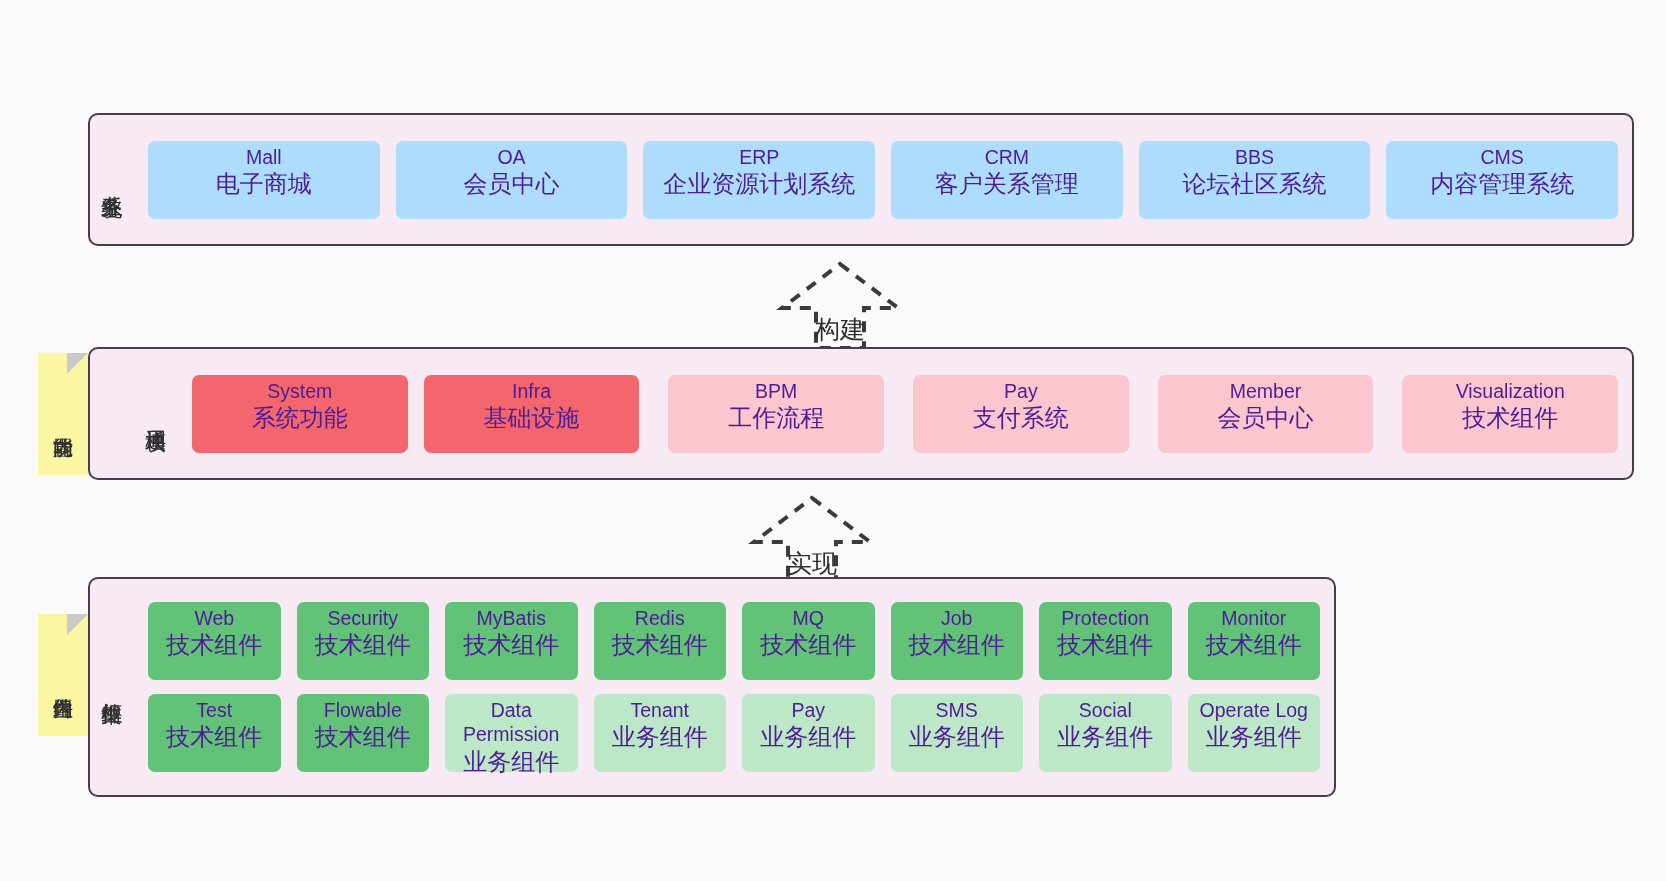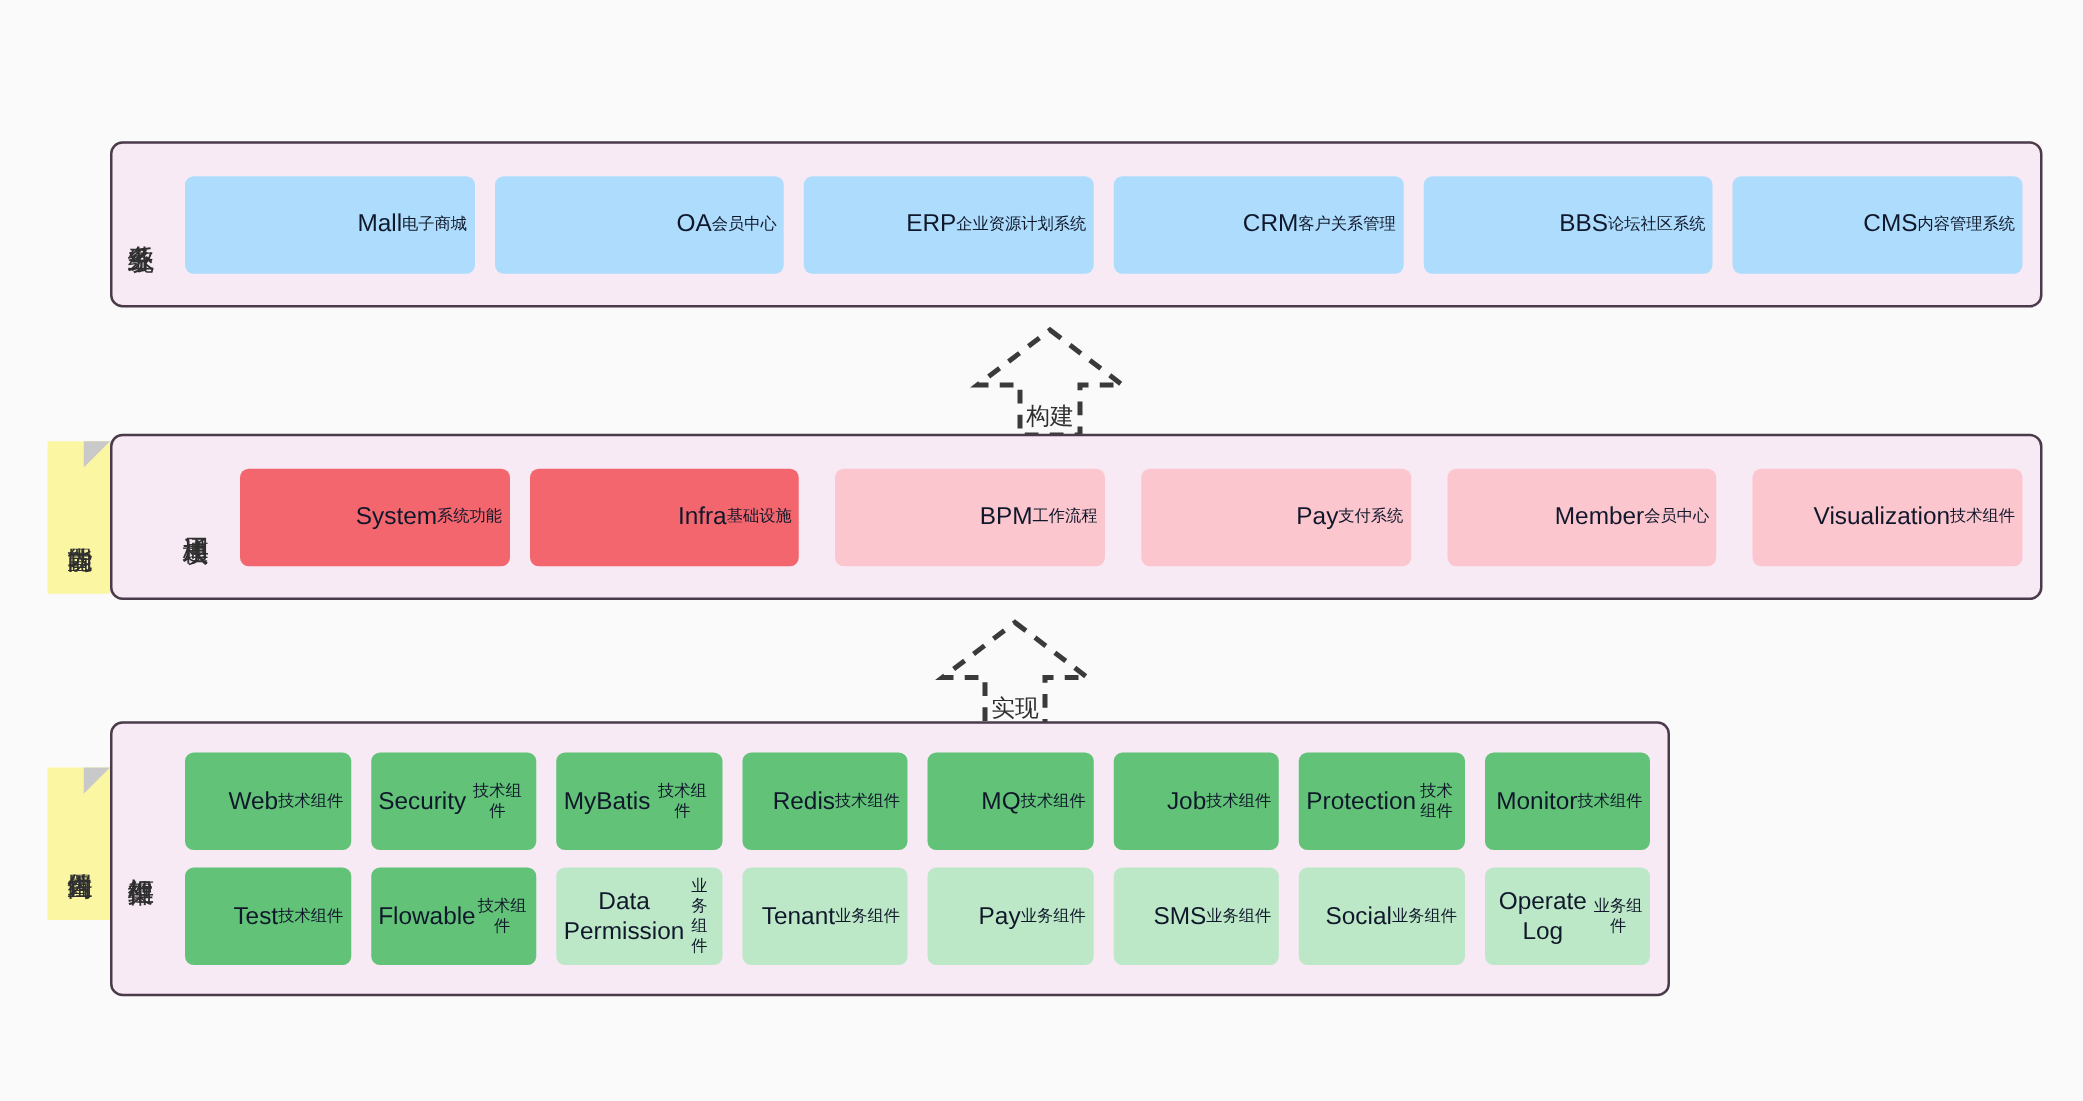--- a/index.html
+++ b/index.html
@@ -65,31 +65,31 @@
     display: flex;
     flex-direction: row;
     gap: 16px;
     justify-content: space-between;
   }
 
   .card {
     flex: 1 1 0;
     border-radius: 7px;
     display: flex;
-    flex-direction: row;
+    flex-direction: column;
     align-items: center;
-    justify-content: flex-end;
+    justify-content: flex-start;
     text-align: center;
     line-height: 1.25;
     box-sizing: border-box;
     padding: 4px 6px;
-    color: #0f172a;
+    color: #4c1d95;
   }
   .card .t1 { font-size: 19.5px; }
-  .card .t2 { font-size: 13px; }
+  .card .t2 { font-size: 24px; }
 
   
   .c-blue       { background: #aedcfc; }
   .c-red        { background: #f4666e; }
   .c-pink       { background: #fcc6cf; margin-left: 13px; }
   .c-green      { background: #62c278; }
   .c-lightgreen { background: #bde8c7; }
 
   
   #layer-business { left: 88px;  top: 113px; width: 1546px; height: 133px; }
@@ -137,21 +137,21 @@
     width: 160px;
     height: 96px;
   }
   .arrow svg { display: block; }
   .arrow-label {
     position: absolute;
     left: 0;
     right: 0;
     bottom: 8px;
     text-align: center;
-    font-size: 19px;
+    font-size: 25px;
     color: #2f2f2f;
     user-select: none;
     pointer-events: none;
   }
   #arrow-build     { left: 760px; top: 258px; }
   #arrow-implement { left: 732px; top: 492px; }
 </style>
 </head>
 <body>
 

